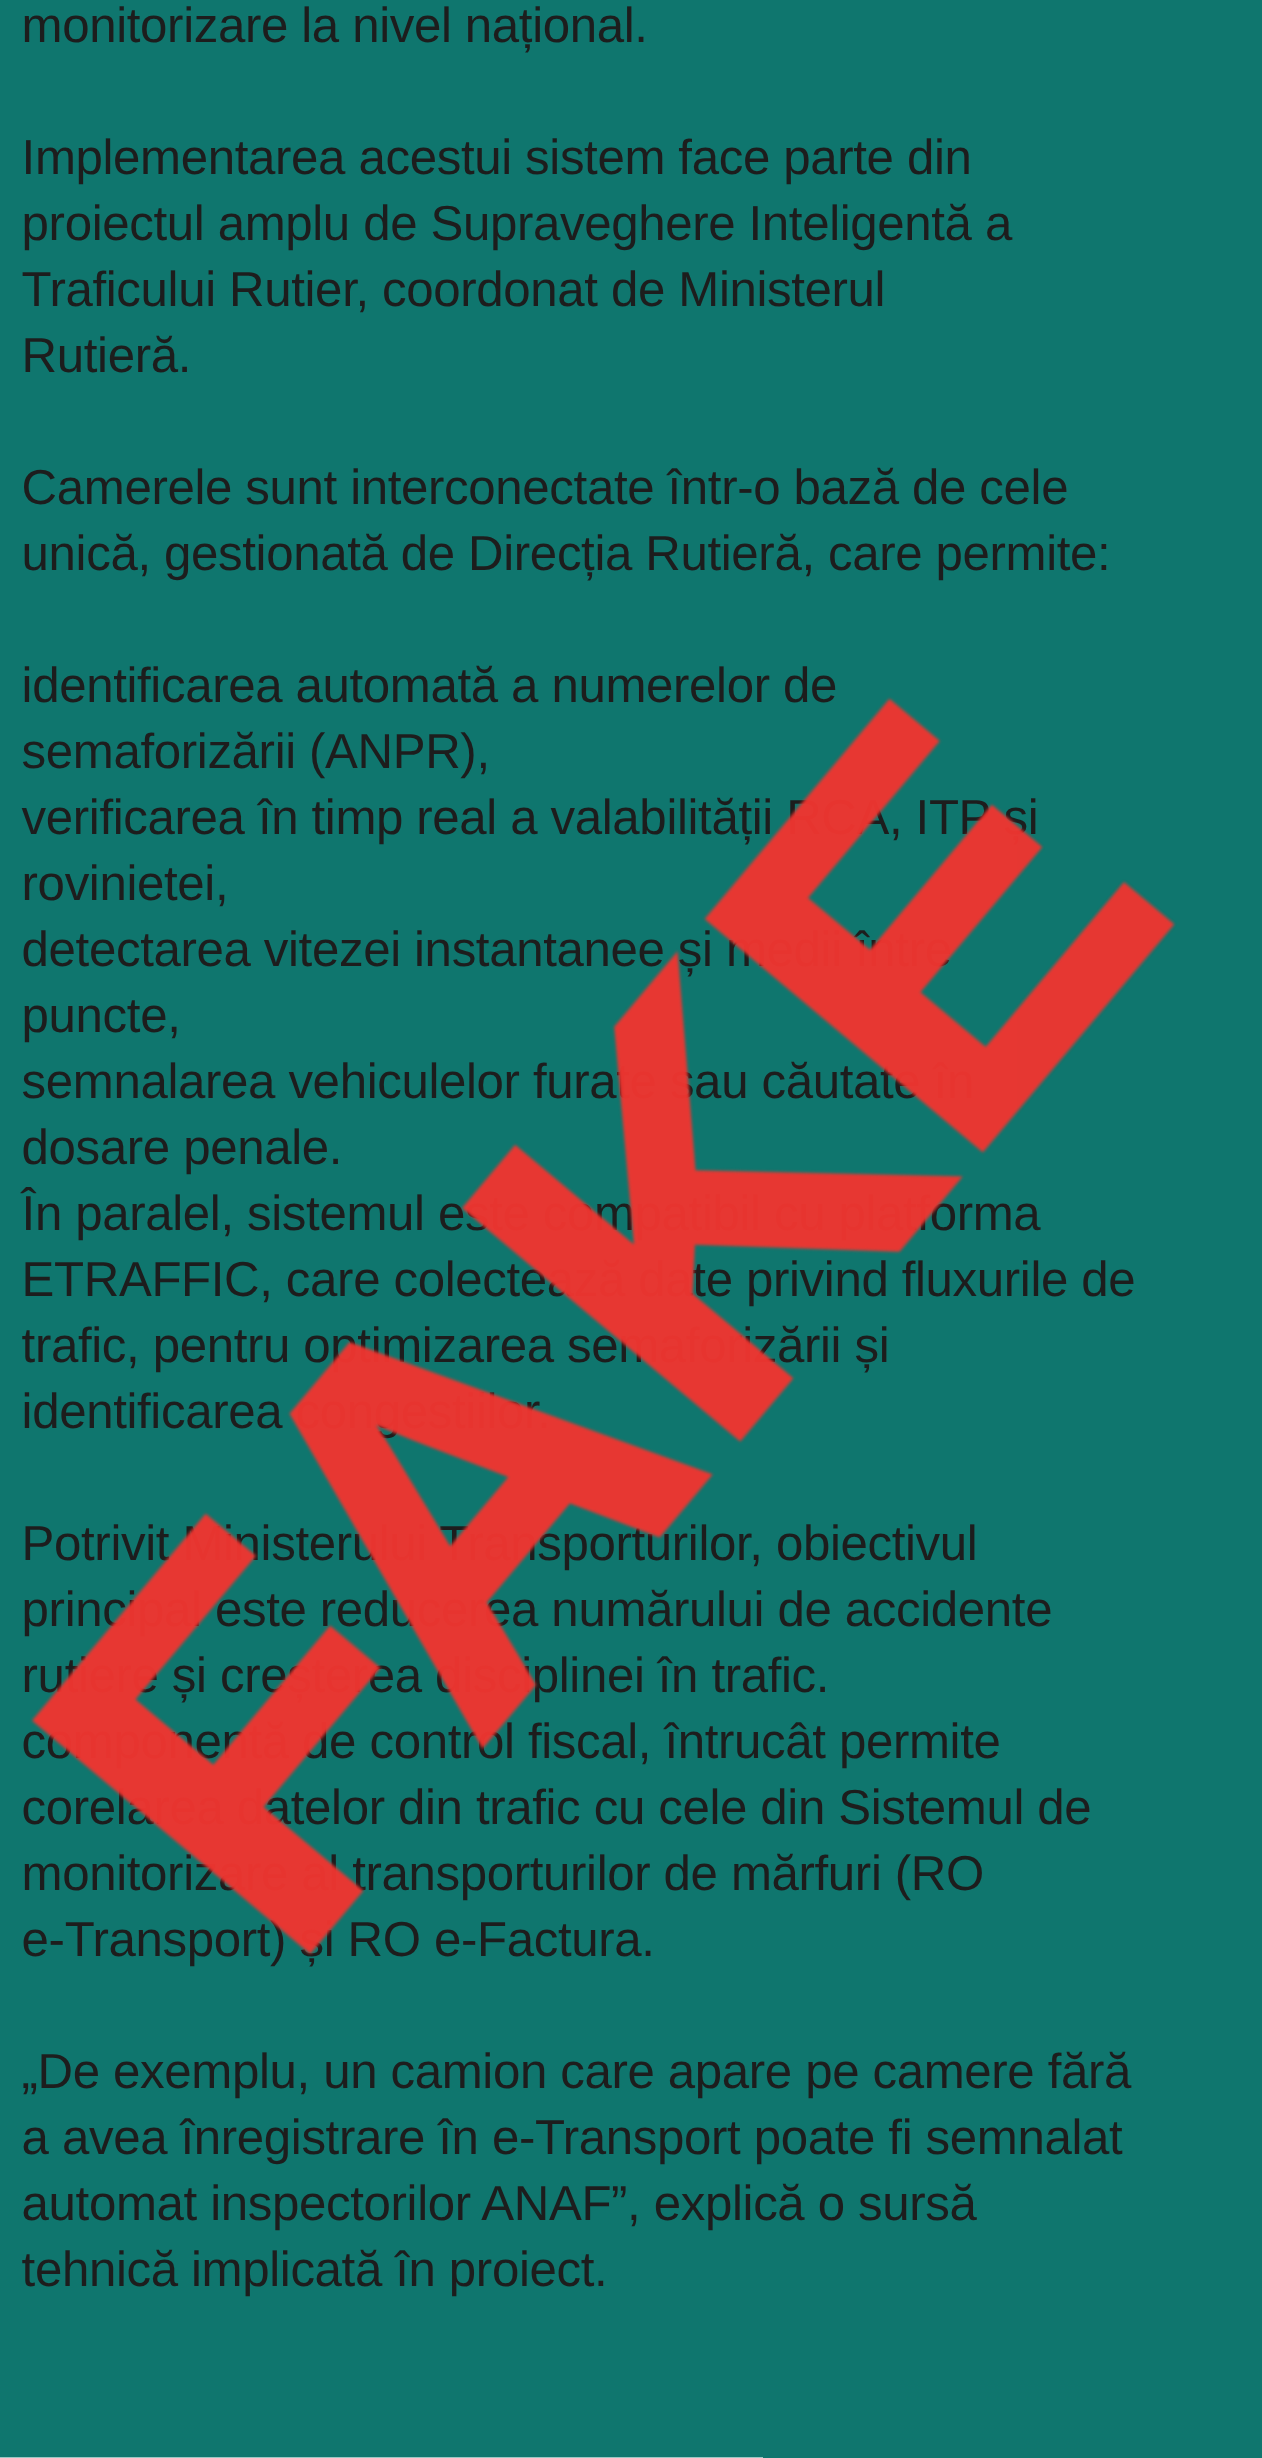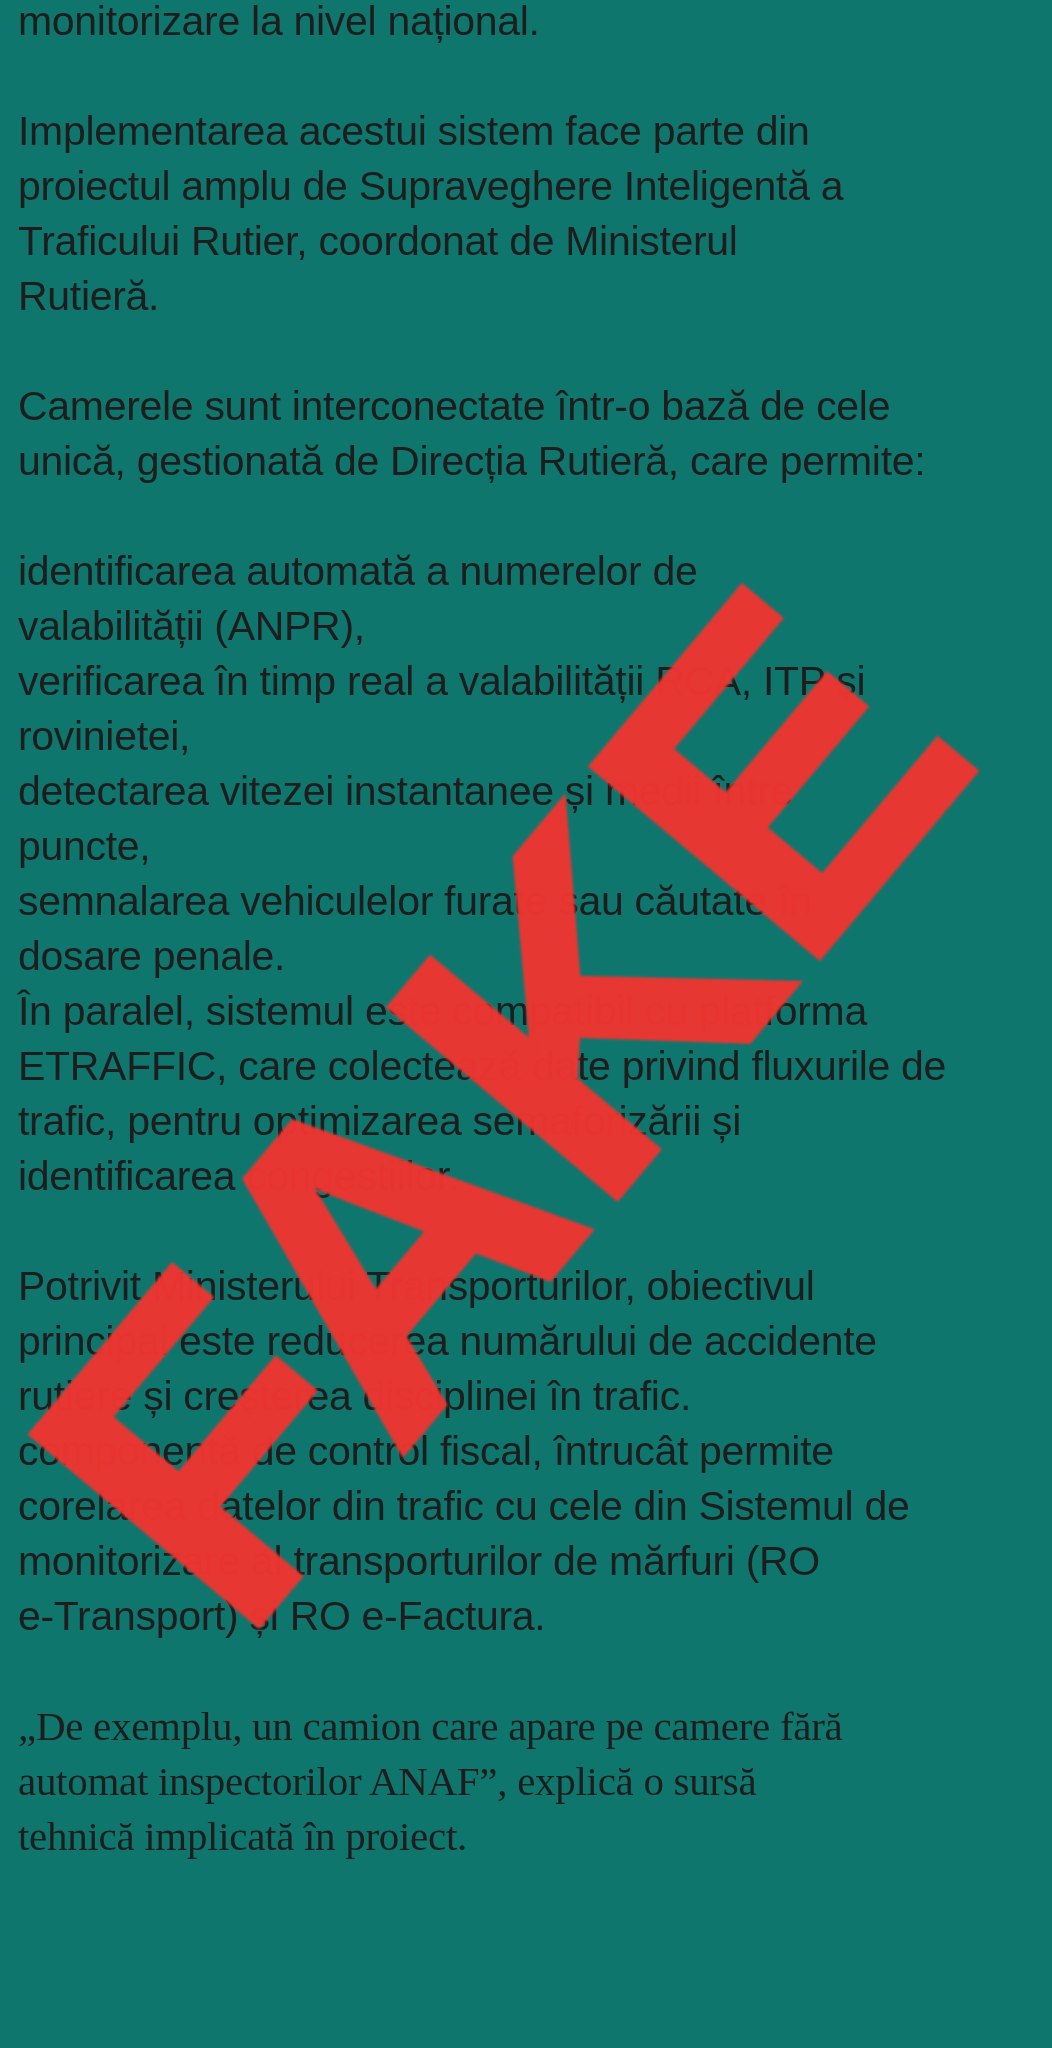--- a/index.html
+++ b/index.html
@@ -27,21 +27,20 @@
     font-size: 41px;
     line-height: 55px;
     letter-spacing: -0.3px;
     color: #1d1d1d;
   }
   .para {
     margin: 0 0 55px 0;
   }
   .para:last-child {
     margin-bottom: 16px;
-    font-family: Liberation Serif, serif;
   }
   .line {
     height: 55px;
     white-space: nowrap;
   }
   .stamp {
     position: absolute;
     left: 500px;
     top: 1105px;
     transform: translate(-50%, -50%) rotate(-50deg);
@@ -74,21 +73,21 @@
         <div class="line">proiectul amplu de Supraveghere Inteligentă a</div>
         <div class="line">Traficului Rutier, coordonat de Ministerul</div>
         <div class="line">Rutieră.</div>
       </div>
       <div class="para">
         <div class="line">Camerele sunt interconectate într-o bază de cele</div>
         <div class="line">unică, gestionată de Direcția Rutieră, care permite:</div>
       </div>
       <div class="para">
         <div class="line">identificarea automată a numerelor de</div>
-        <div class="line">valabilității (ANPR),</div>
+        <div class="line">semaforizării (ANPR),</div>
         <div class="line">verificarea în timp real a valabilității RCA, ITP și</div>
         <div class="line">rovinietei,</div>
         <div class="line">detectarea vitezei instantanee și medii între</div>
         <div class="line">puncte,</div>
         <div class="line">semnalarea vehiculelor furate sau căutate în</div>
         <div class="line">dosare penale.</div>
         <div class="line">În paralel, sistemul este compatibil cu platforma</div>
         <div class="line">ETRAFFIC, care colectează date privind fluxurile de</div>
         <div class="line">trafic, pentru optimizarea semaforizării și</div>
         <div class="line">identificarea congestiilor.</div>
@@ -97,18 +96,19 @@
         <div class="line">Potrivit Ministerului Transporturilor, obiectivul</div>
         <div class="line">principal este reducerea numărului de accidente</div>
         <div class="line">rutiere și creșterea disciplinei în trafic.</div>
         <div class="line">componentă de control fiscal, întrucât permite</div>
         <div class="line">corelarea datelor din trafic cu cele din Sistemul de</div>
         <div class="line">monitorizare al transporturilor de mărfuri (RO</div>
         <div class="line">e-Transport) și RO e-Factura.</div>
       </div>
       <div class="para">
         <div class="line">„De exemplu, un camion care apare pe camere fără</div>
+        <div class="line">a avea înregistrare în e-Transport poate fi semnalat</div>
         <div class="line">automat inspectorilor ANAF”, explică o sursă</div>
         <div class="line">tehnică implicată în proiect.</div>
       </div>
     </div>
   <div class="stamp" style="color: rgb(240, 53, 48); -webkit-text-stroke: 7px rgb(240, 53, 48); transform: translate(-50%, -50%) rotate(-50deg);">FAKE</div>
 </div>
 
 </body></html>

